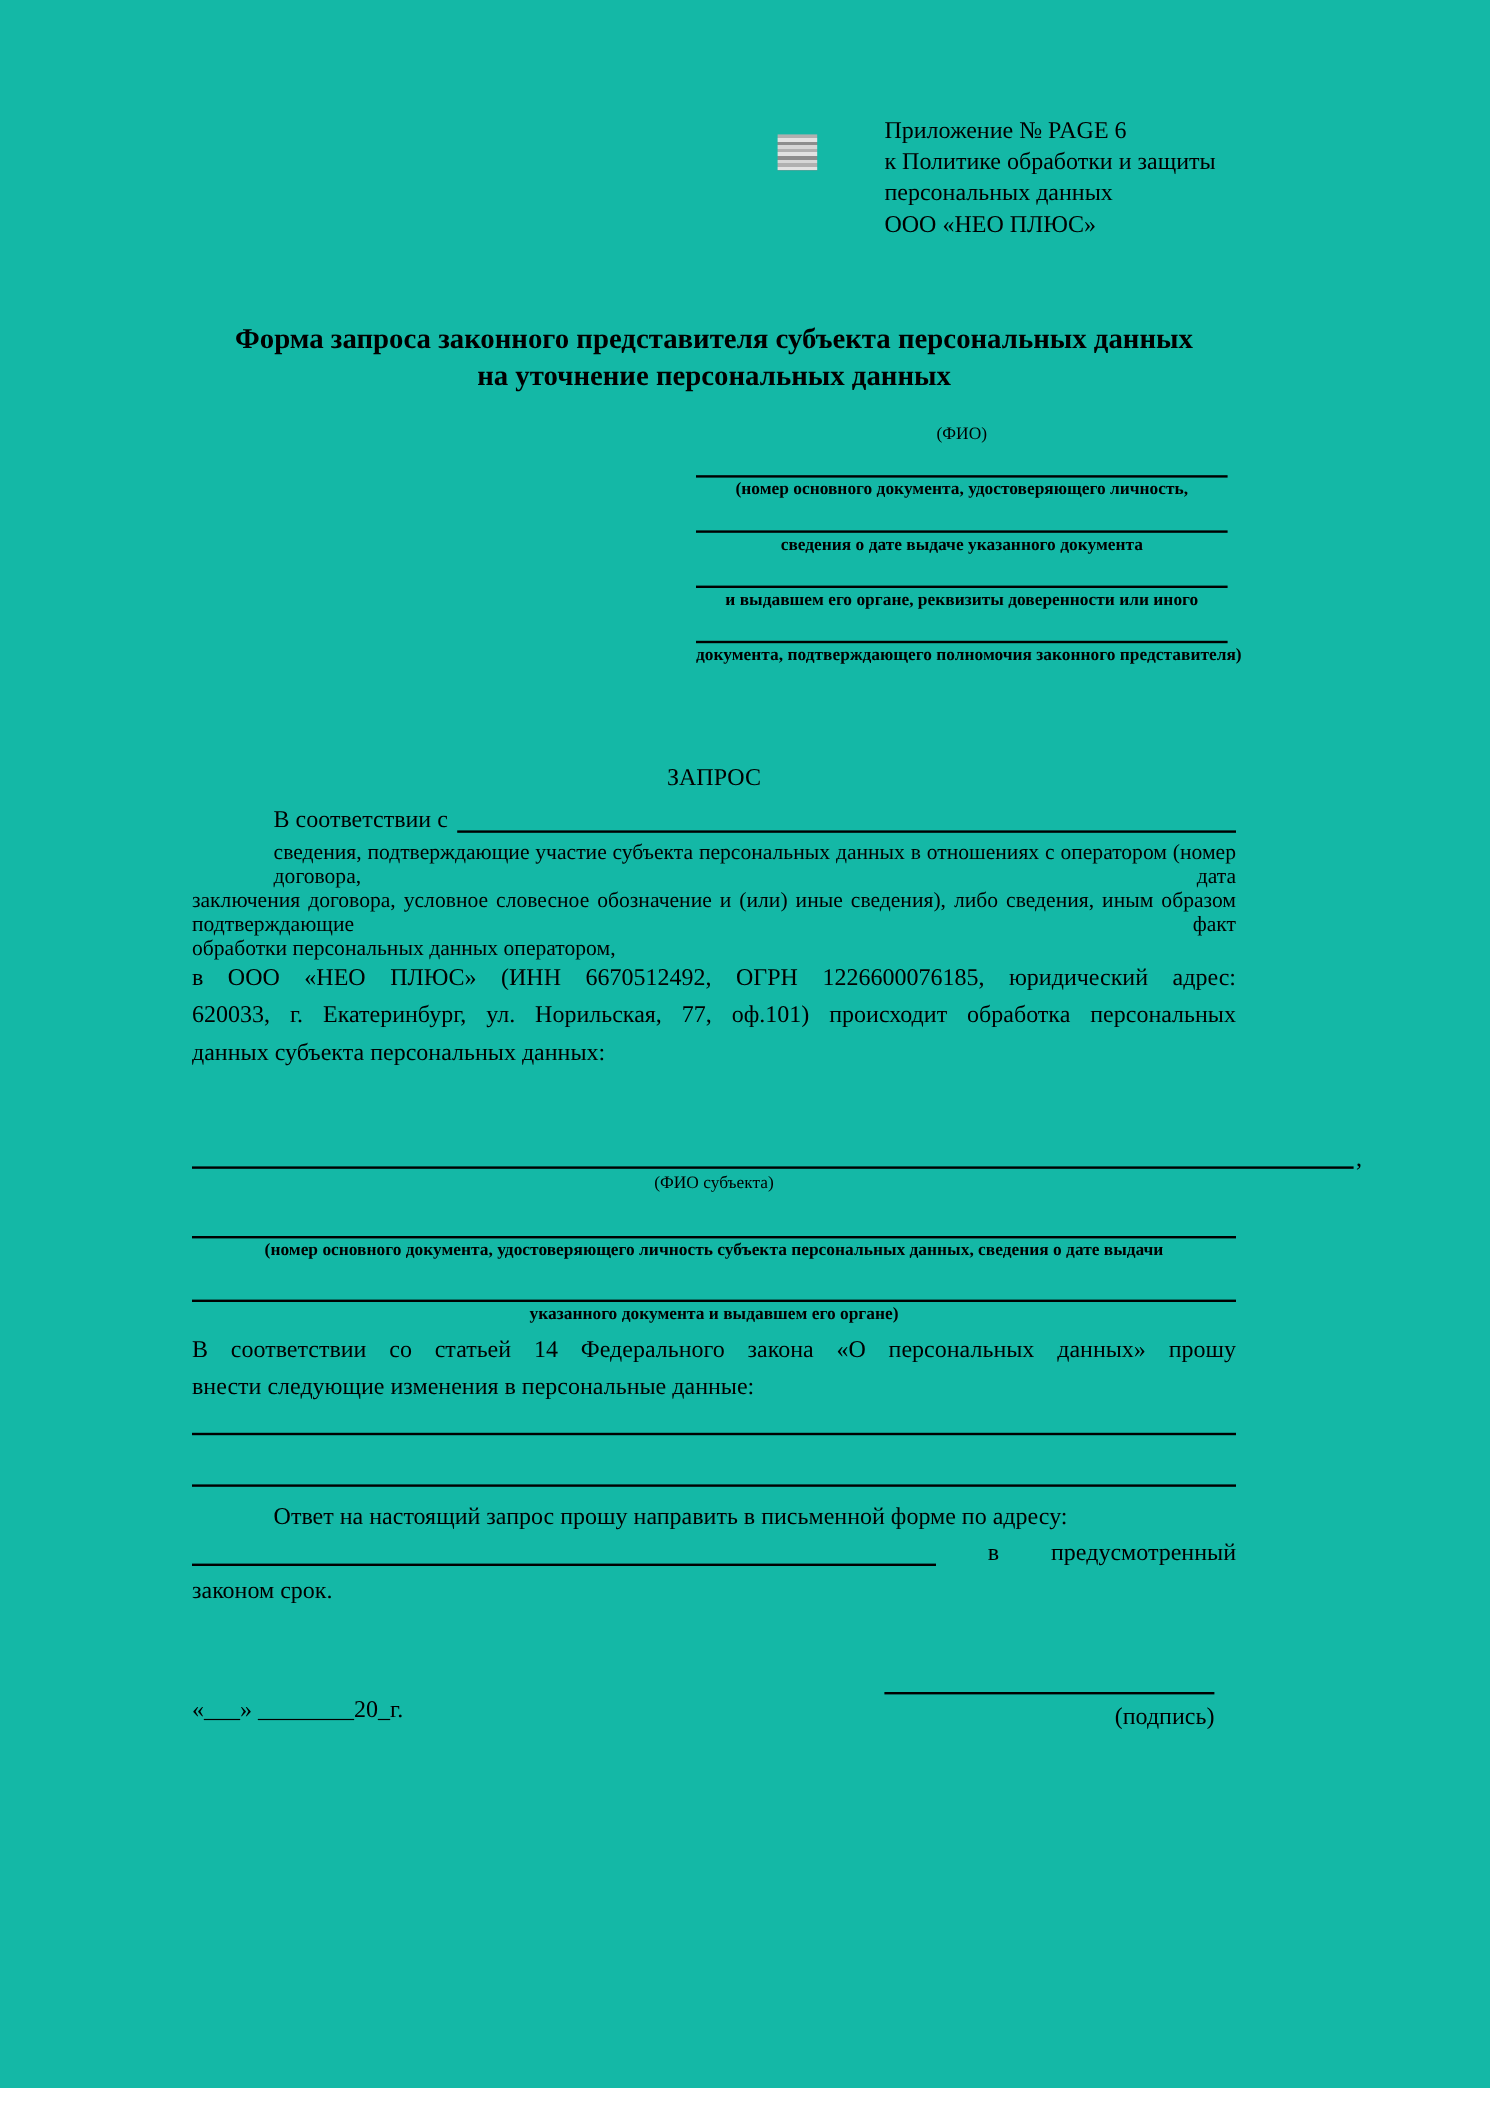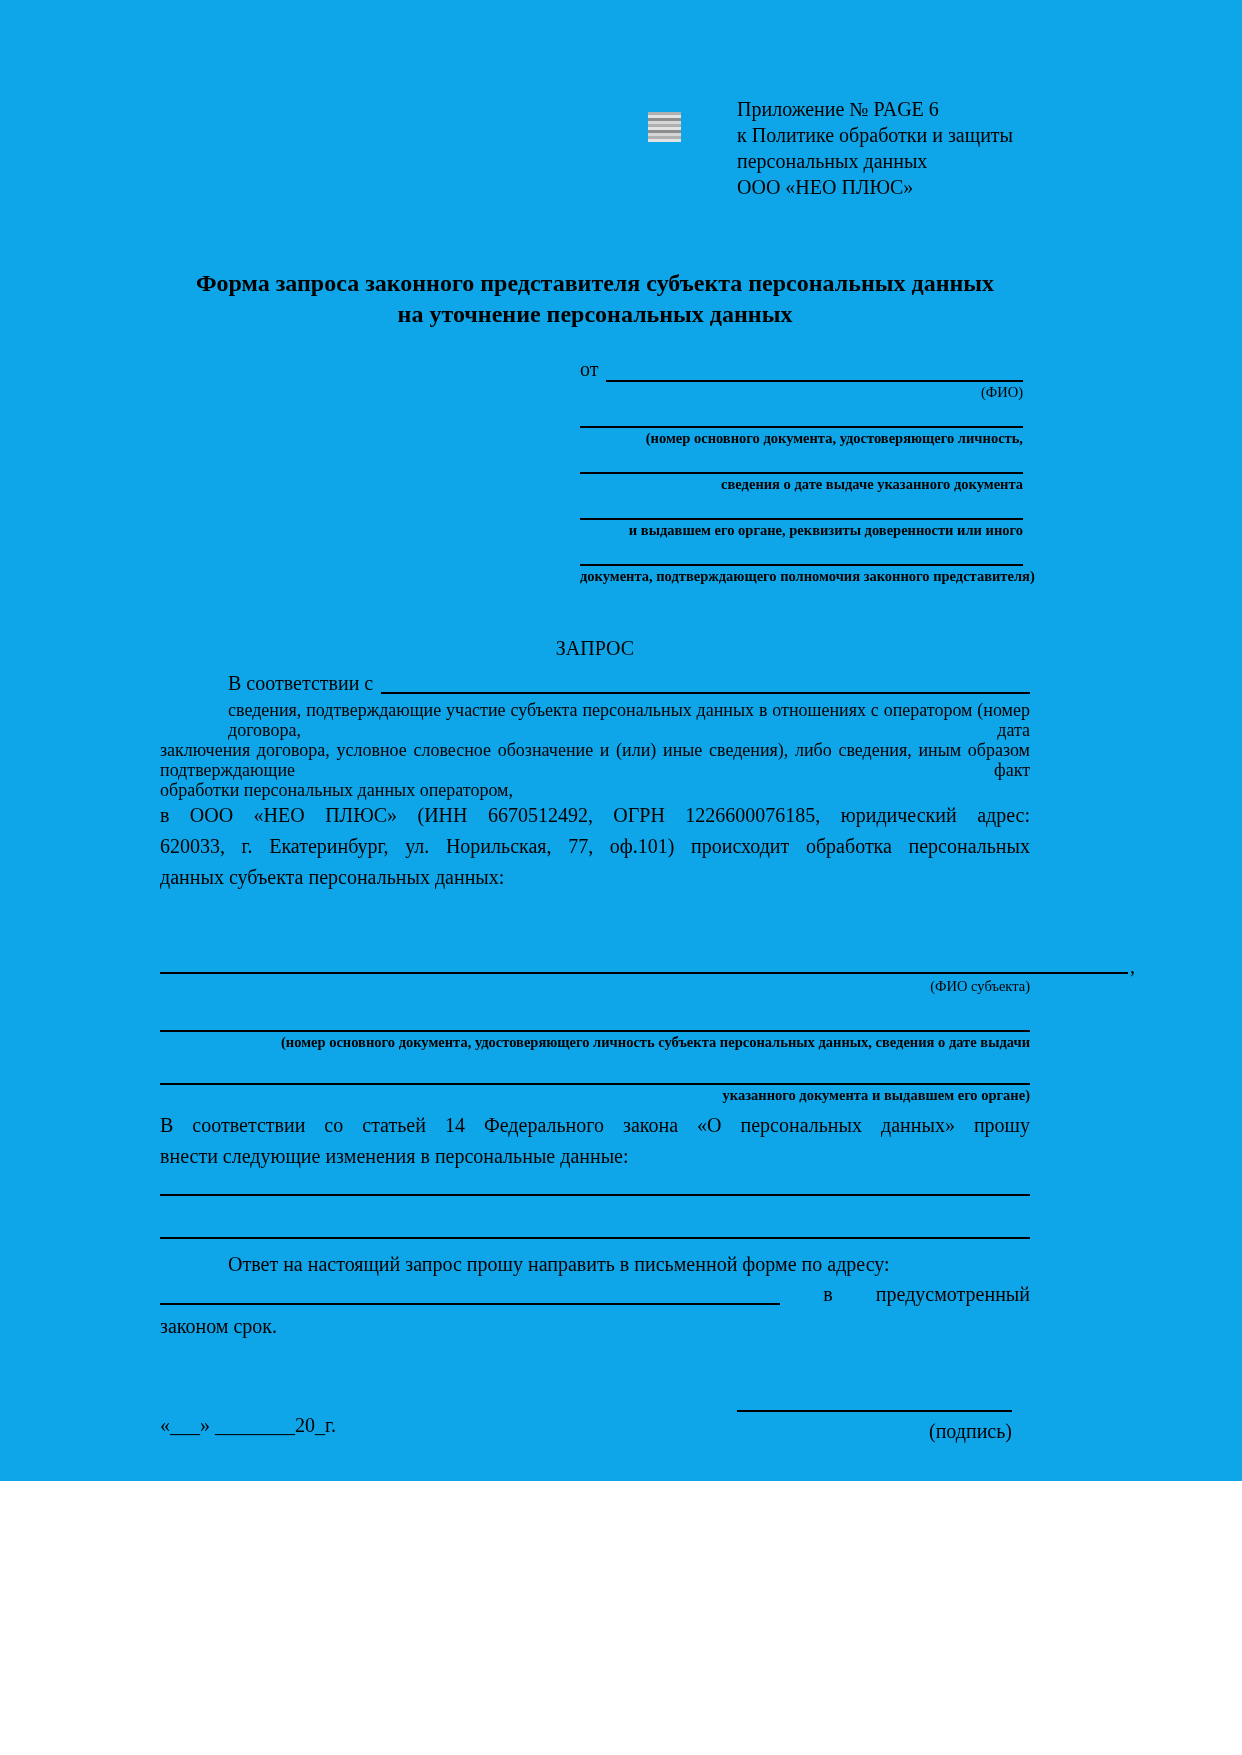--- a/index.html
+++ b/index.html
@@ -1,20 +1,20 @@
 <!DOCTYPE html>
 <html lang="ru"><head>
 <meta charset="utf-8">
 <style>
   html,body{margin:0;padding:0;background:#ffffff;}
   .page{
     position:relative;
     width:1242px;
-    height:1481px;
-    background:#0ea5e9;
+    height:1740px;
+    background:#14b8a6;
     color:#000;
     font-family:"Liberation Serif","DejaVu Serif",serif;
     overflow:hidden;
   }
   
   .obj-icon{
     position:absolute;left:648px;top:112px;width:33px;height:30px;
     background:repeating-linear-gradient(180deg,
       #b0b0b0 0 3px,#e2e2e2 3px 6px,#8d8d8d 6px 9px,#d6d6d6 9px 12px);
   }
@@ -25,21 +25,21 @@
   .title{
     position:absolute;left:160px;top:268px;width:870px;
     text-align:center;font-weight:bold;font-size:24px;line-height:31px;
   }
   .addressee{
     position:absolute;left:580px;top:352px;width:443px;
     font-size:20px;line-height:25px;
   }
   .from-row{display:flex;align-items:flex-end;margin-top:6px;height:24px;}
   .from-row .fill{flex:1;border-bottom:2px solid #000;margin-left:8px;}
-  .cap{font-size:14.5px;line-height:19px;text-align:right;white-space:nowrap;}
+  .cap{font-size:14.5px;line-height:19px;text-align:center;white-space:nowrap;}
   .fio-cap{margin-top:1px;}
   .fgroup{margin-top:8px;}
   .gline{height:16px;border-bottom:2px solid #000;}
   .gcap{margin-top:1px;font-weight:bold;}
   .main{
     position:absolute;left:160px;top:636px;width:870px;
     font-size:20px;line-height:30px;
   }
   .zapros{text-align:center;line-height:25px;}
   .intro-row{display:flex;align-items:flex-end;margin-top:10px;height:27px;}
@@ -83,24 +83,20 @@
     <div>персональных данных</div>
     <div>ООО «НЕО ПЛЮС»</div>
   </div>
 
   <div class="title">
     <div>Форма запроса законного представителя субъекта персональных данных</div>
     <div>на уточнение персональных данных</div>
   </div>
 
   <div class="addressee">
-    <div class="from-row">
-      <span>от</span>
-      <span class="fill"></span>
-    </div>
     <div class="cap fio-cap">(ФИО)</div>
 
     <div class="fgroup">
       <div class="gline"></div>
       <div class="cap gcap">(номер основного документа, удостоверяющего личность,</div>
     </div>
     <div class="fgroup">
       <div class="gline"></div>
       <div class="cap gcap">сведения о дате выдаче указанного документа</div>
     </div>

